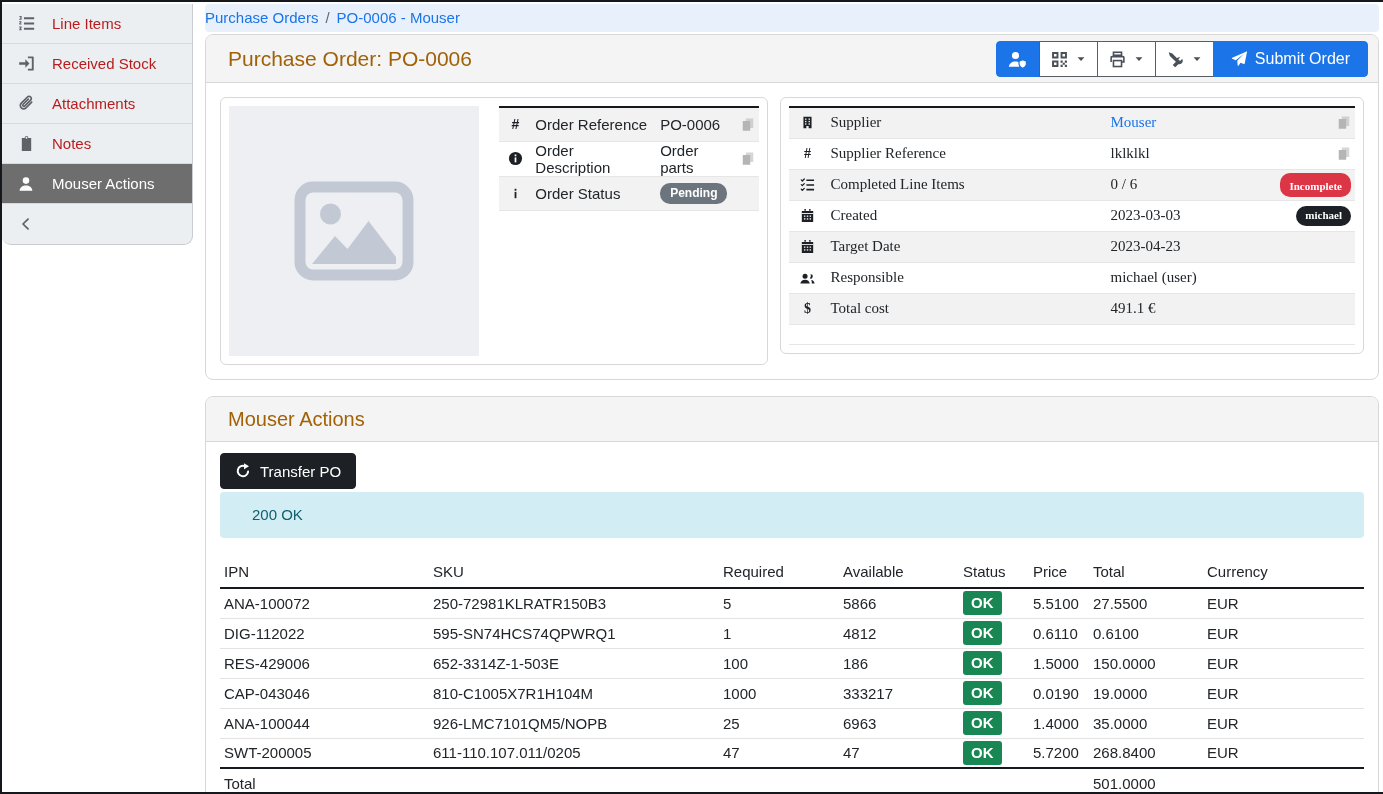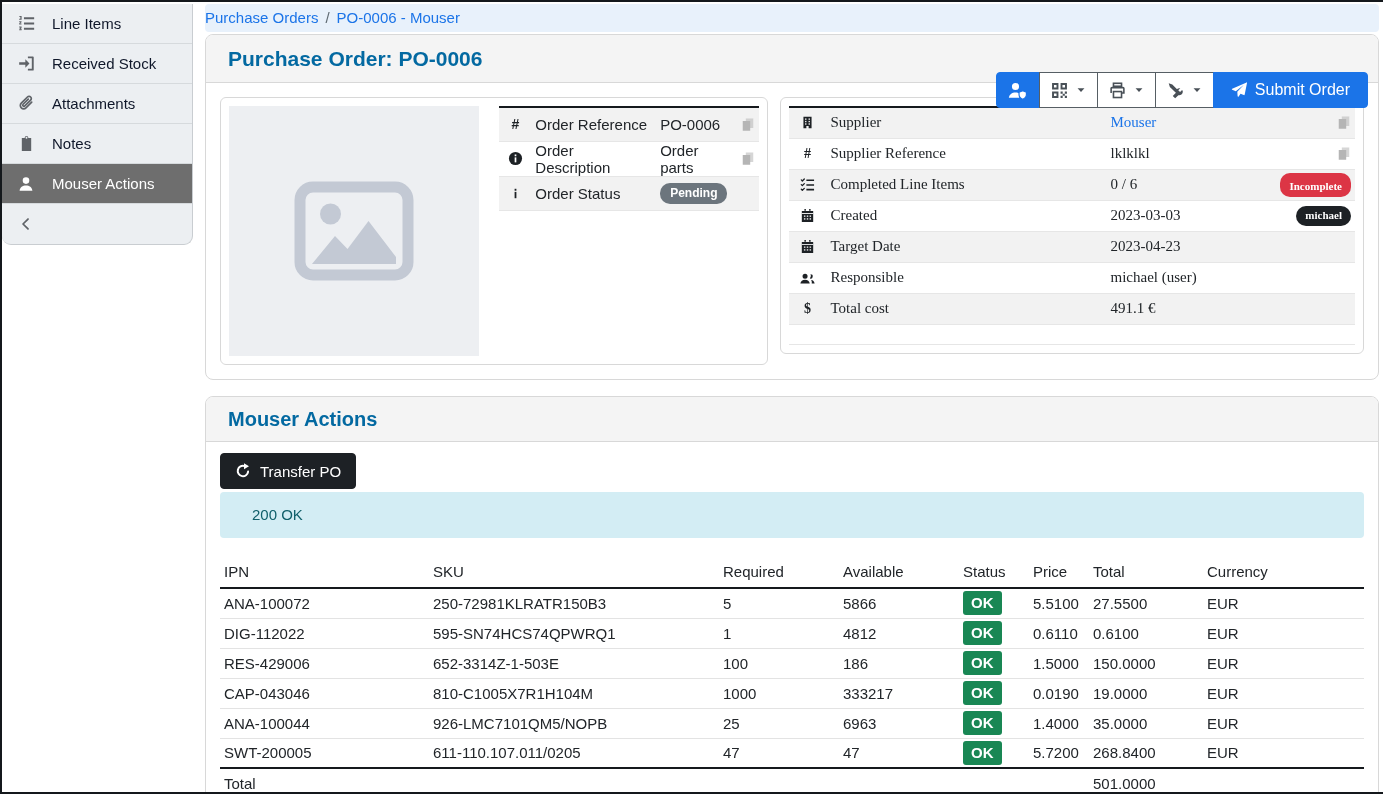--- a/index.html
+++ b/index.html
@@ -11,45 +11,45 @@
   html,body{background:#fff;}
   body{font-family:"Liberation Sans","DejaVu Sans",sans-serif; color:#212529; font-size:15px;}
   .app{position:relative; width:1383px; height:794px; overflow:hidden; background:#fff;
        border-left:2px solid #14181c; border-top:2px solid #14181c; border-bottom:2px solid #14181c;}
   svg{display:block;}
 
   
   .sidebar{position:absolute; left:0; top:2px; width:191px; background:#eceff2;
            border:1px solid #c9cdd1; border-left:none; border-top:none; border-radius:0 0 9px 9px; overflow:hidden;}
   .side-item{display:flex; align-items:center; height:40px; padding-left:13px; gap:15px;
-             border-bottom:1px solid #d6dadd; color:#0f172a; cursor:pointer;}
+             border-bottom:1px solid #d6dadd; color:#b91c1c; cursor:pointer;}
   .side-item:last-child{border-bottom:none;}
   .side-item .sicon{width:22px; display:flex; justify-content:center; color:#5f6368;}
   .side-item.active{background:var(--sidebar-active-bg); color:#fff;}
   .side-item.active .sicon{color:#fff;}
   .side-label{font-size:15px;}
 
   
   .main{margin-left:203px; padding-top:2px; padding-right:4px;}
   .breadcrumb-bar{height:28px; line-height:28px; background:#e8f1fb; border-radius:4px;
                   margin-bottom:2px; font-size:15px;}
   .breadcrumb-bar a{color:var(--link); text-decoration:none; cursor:pointer;}
   .crumb-sep{color:#5f6a72; margin:0 7px;}
 
   .panel{border:1px solid #d8d8d8; border-radius:8px; background:#fff; overflow:hidden;}
   .panel + .panel{margin-top:16px;}
   .panel-header{background:#f4f4f4; border-bottom:1px solid #d8d8d8; padding:0 22px;
                 height:48px; display:flex; align-items:center; position:relative;}
-  .panel-title{font-size:21px; font-weight:bold; color:#0369a1;text-align:center;}
+  .panel-title{font-size:21px; font-weight:normal; color:#a16207;text-align:center;}
   .panel2{min-height:404px;}
   .panel2 .panel-header{height:45px;}
   .panel2 .panel-title{font-size:20px;}
 
   
-  .toolbar{position:absolute; right:10px; top:6px; display:flex; height:20px;margin-top:31px;}
+  .toolbar{position:absolute; right:10px; top:6px; display:flex; height:20px;}
   .tbtn{display:flex; align-items:center; justify-content:center; height:36px; border:1px solid #565e64;
         background:#fff; color:#495057; cursor:pointer; gap:8px; padding:0 11px; font-family:inherit;}
   .tbtn + .tbtn{margin-left:-1px;}
   .tbtn.blue{background:var(--accent); border-color:var(--accent); color:#fff; width:44px;}
   .tbtn.first{border-radius:4px 0 0 4px;}
   .tbtn.last{border-radius:0 4px 4px 0;}
   .tbtn.submit{background:var(--accent); border-color:var(--accent); color:#fff; font-size:16px; padding:0 17px;}
   .caret{color:inherit;}
 
   

